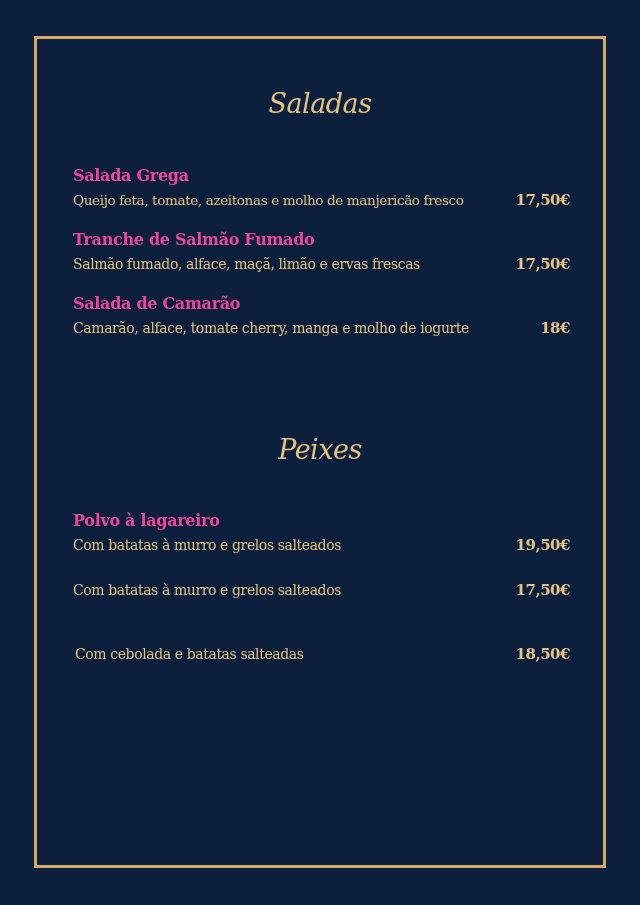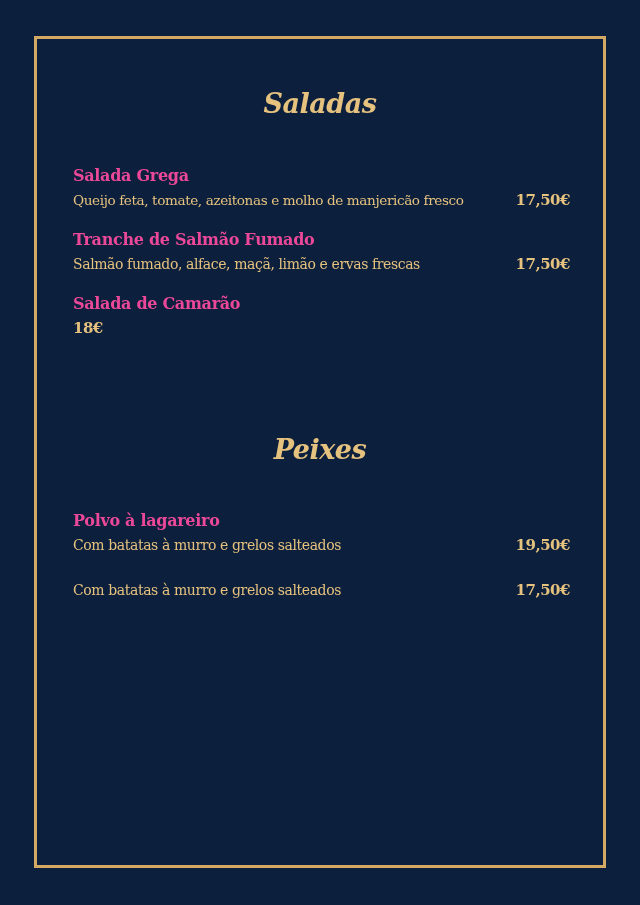--- a/index.html
+++ b/index.html
@@ -6,21 +6,21 @@
   body {
     width:640px; height:905px; background:#0c1f3c; position:relative; overflow:hidden;
     font-family:"DejaVu Serif", serif; color:#e6c27f;
   }
   .frame {
     position:absolute; left:34px; top:36px; width:566px; height:826px;
     border:3px solid #d4a865; box-sizing:content-box;
   }
   .section-title {
     position:absolute; left:0; width:640px; text-align:center;
-    font-family:"DejaVu Serif", serif; font-style:italic; font-weight:bold;
+    font-family:"DejaVu Serif", serif; font-style:italic; font-weight:normal;
     font-size:27px; color:#e6c27f; letter-spacing:-0.5px;
   }
   .item { position:absolute; left:73px; width:497px; }
   .item-name {
     font-family:"DejaVu Serif", serif; font-weight:bold; font-size:16px;
     color:#ec4899; letter-spacing:-0.3px; white-space:nowrap;
   }
   .item-row { display:flex; justify-content:space-between; align-items:baseline; margin-top:6px; }
   .item-desc {
     font-family:"DejaVu Serif", serif; font-size:14px; color:#e6c27f;
@@ -50,20 +50,21 @@
   <div class="item-name">Tranche de Salmão Fumado</div>
   <div class="item-row">
     <span class="item-desc">Salmão fumado, alface, maçã, limão e ervas frescas</span>
     <span class="item-price">17,50€</span>
   </div>
 </div>
 
 <div class="item" style="top:294px;">
   <div class="item-name">Salada de Camarão</div>
   <div class="item-row">
+    <span class="item-desc">Camarão, alface, tomate cherry, manga e molho de iogurte</span>
     <span class="item-price">18€</span>
   </div>
 </div>
 
 <div class="section-title" style="top:434px;">Peixes</div>
 
 <div class="item" style="top:511px;">
   <div class="item-name">Polvo à lagareiro</div>
   <div class="item-row">
     <span class="item-desc">Com batatas à murro e grelos salteados</span>
@@ -72,13 +73,17 @@
 </div>
 
 <div class="item" style="top:575px;">
   <div class="item-row">
     <span class="item-desc">Com batatas à murro e grelos salteados</span>
     <span class="item-price">17,50€</span>
   </div>
 </div>
 
 <div class="item" style="top:639px; left:75px; width:495px;">
+  <div class="item-row">
+    <span class="item-desc">Com cebolada e batatas salteadas</span>
+    <span class="item-price">18,50€</span>
+  </div>
 </div>
 
 </body></html>

